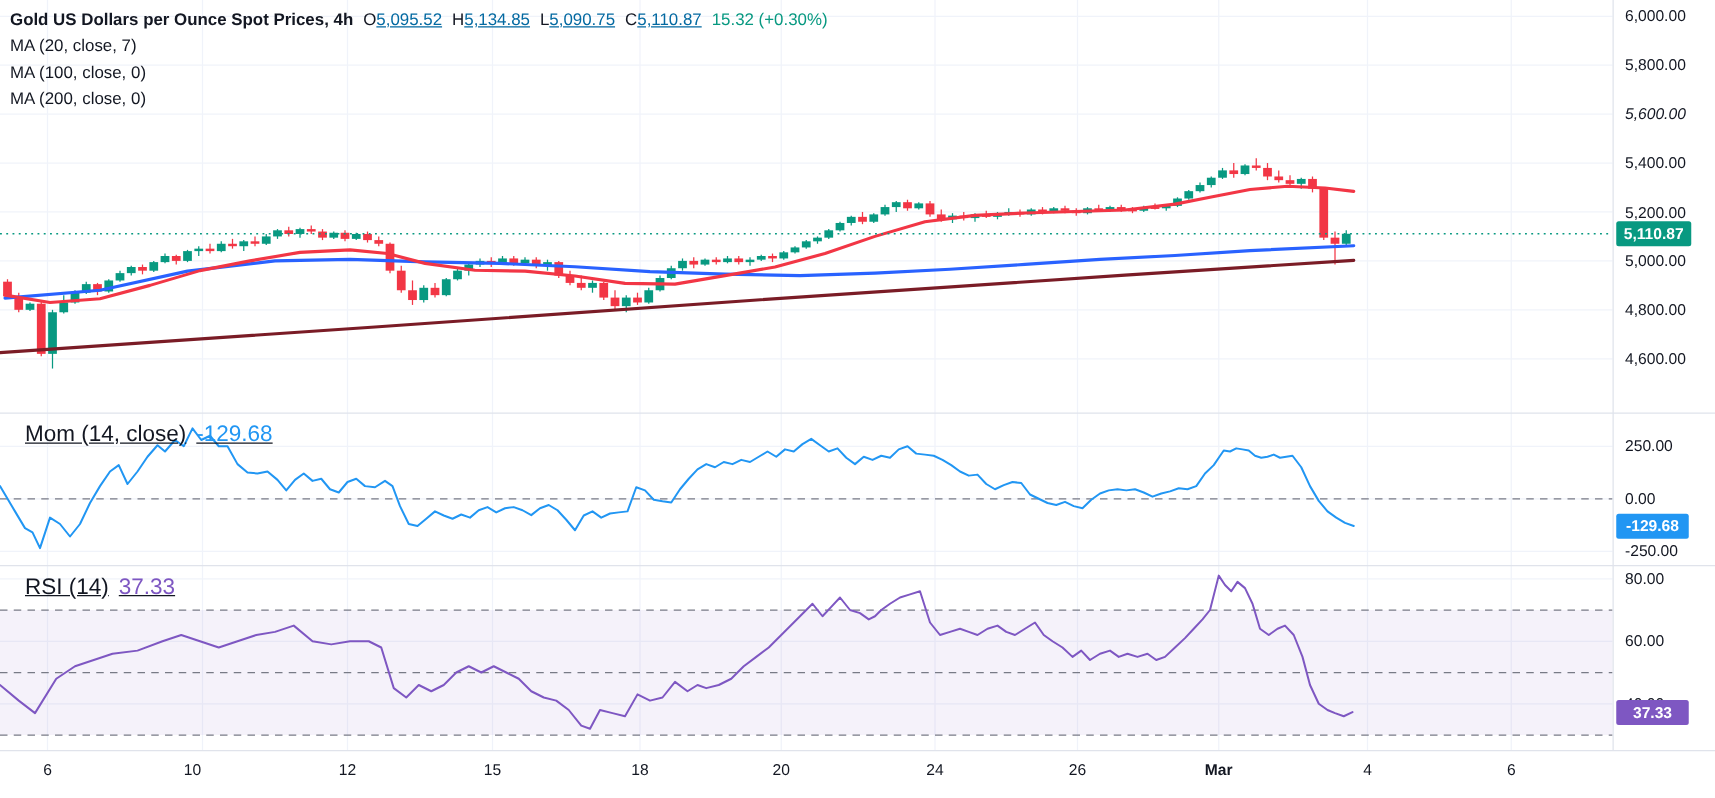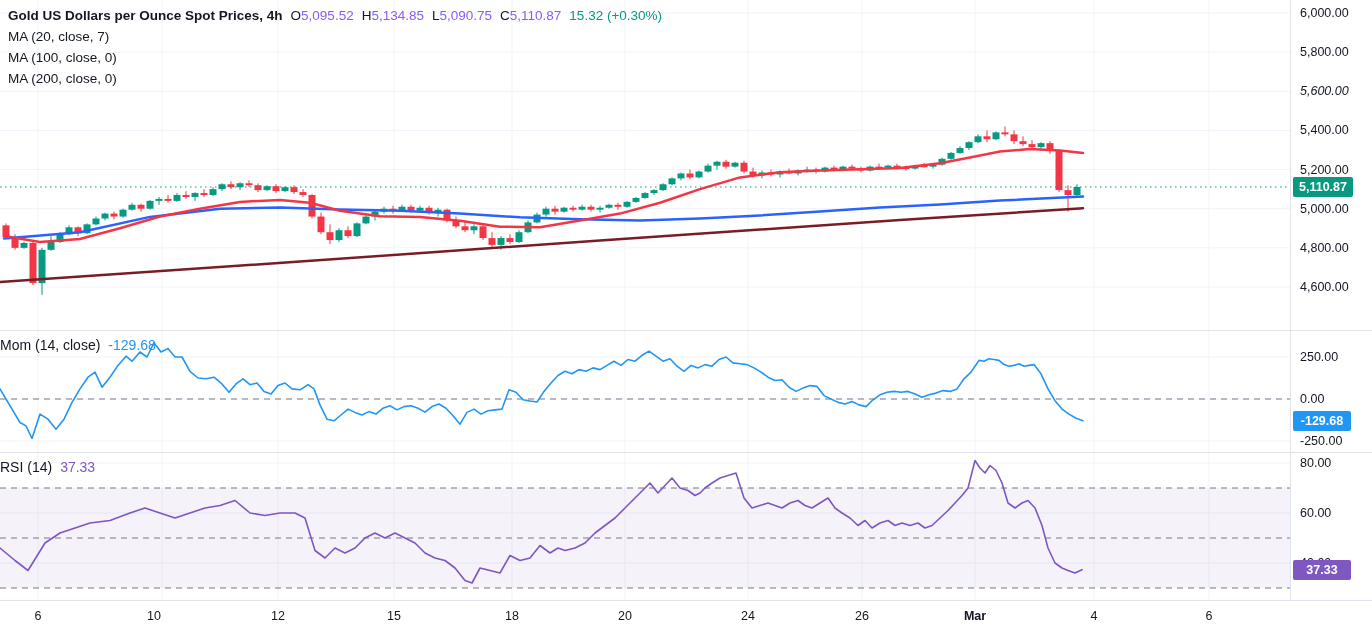--- a/index.html
+++ b/index.html
@@ -3,24 +3,24 @@
 <meta charset="utf-8">
 <style>
   html,body{margin:0;padding:0;background:#fff;}
   #root{position:relative;width:1372px;height:638px;background:#ffffff;overflow:hidden;
         font-family:"Liberation Sans",sans-serif;color:#131722;}
   svg{position:absolute;left:0;top:0;}
   .pane-hit{position:absolute;left:0;width:1290px;}
   .legend{position:absolute;left:8px;top:5px;font-size:13.5px;line-height:21px;z-index:5;}
   .legend .title{font-weight:700;color:#131722;}
   .legend .ohlc-k{color:#131722;margin-left:8px;}
-  .legend .ohlc-v{color:#8b5cf6;}
+  .legend .ohlc-v{color:#0369a1;text-decoration:underline;}
   .legend .chg{color:#089981;margin-left:8px;}
   .legend .ma-row{color:#131722;}
-  .pane-label{position:absolute;left:0;font-size:14px;z-index:5;color:#131722;}
+  .pane-label{position:absolute;left:20px;font-size:18px;z-index:5;color:#131722;text-decoration:underline;}
   .pane-label .val{margin-left:8px;font-weight:400;}
   .mom-val{color:#2196f3;}
   .rsi-val{color:#7e57c2;}
   .axis-label{position:absolute;left:1300px;font-size:12.5px;color:#131722;height:16px;line-height:16px;z-index:3;}
   .time-label{position:absolute;top:609px;width:44px;text-align:center;font-size:12.5px;color:#131722;z-index:3;}
   .time-label.bold{font-weight:700;}
   .badge{position:absolute;left:1293px;min-width:58px;padding:0 6px;height:20px;line-height:20px;
          border-radius:2px;color:#fff;font-size:12.5px;font-weight:700;text-align:center;z-index:6;box-sizing:border-box;}
   .sep-h{position:absolute;left:0;width:1372px;height:1px;background:#e0e3eb;z-index:4;}
   .sep-v{position:absolute;top:0;width:1px;height:600px;background:#e0e3eb;z-index:2;}

